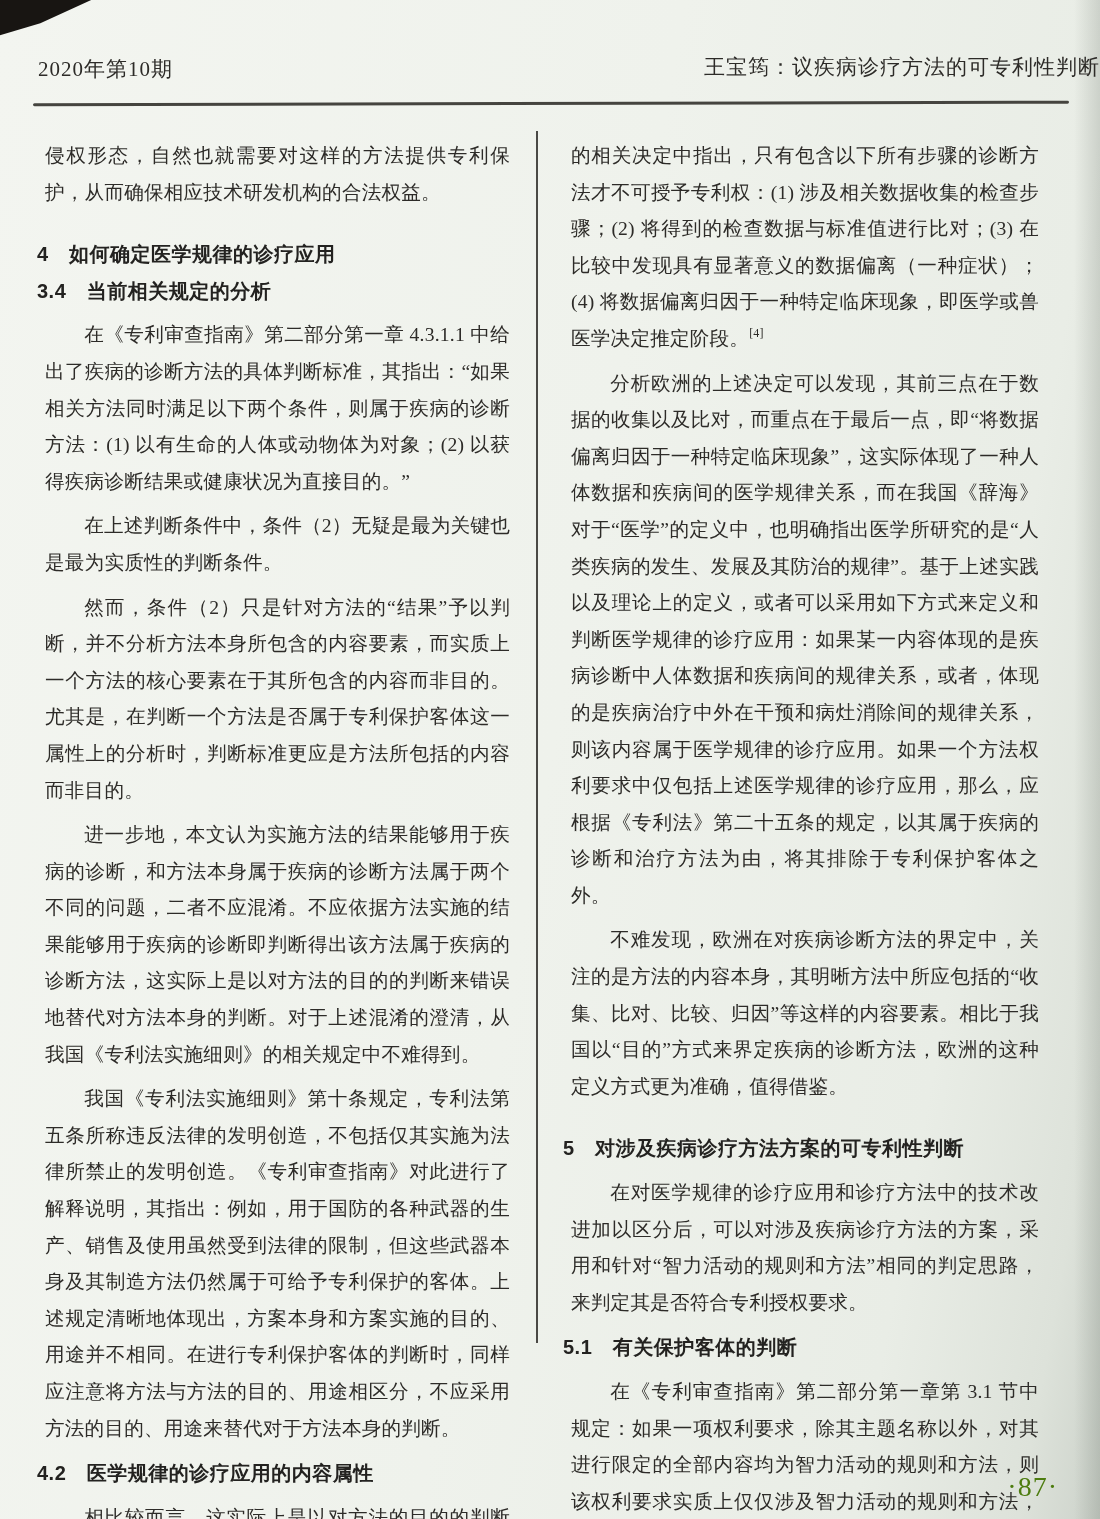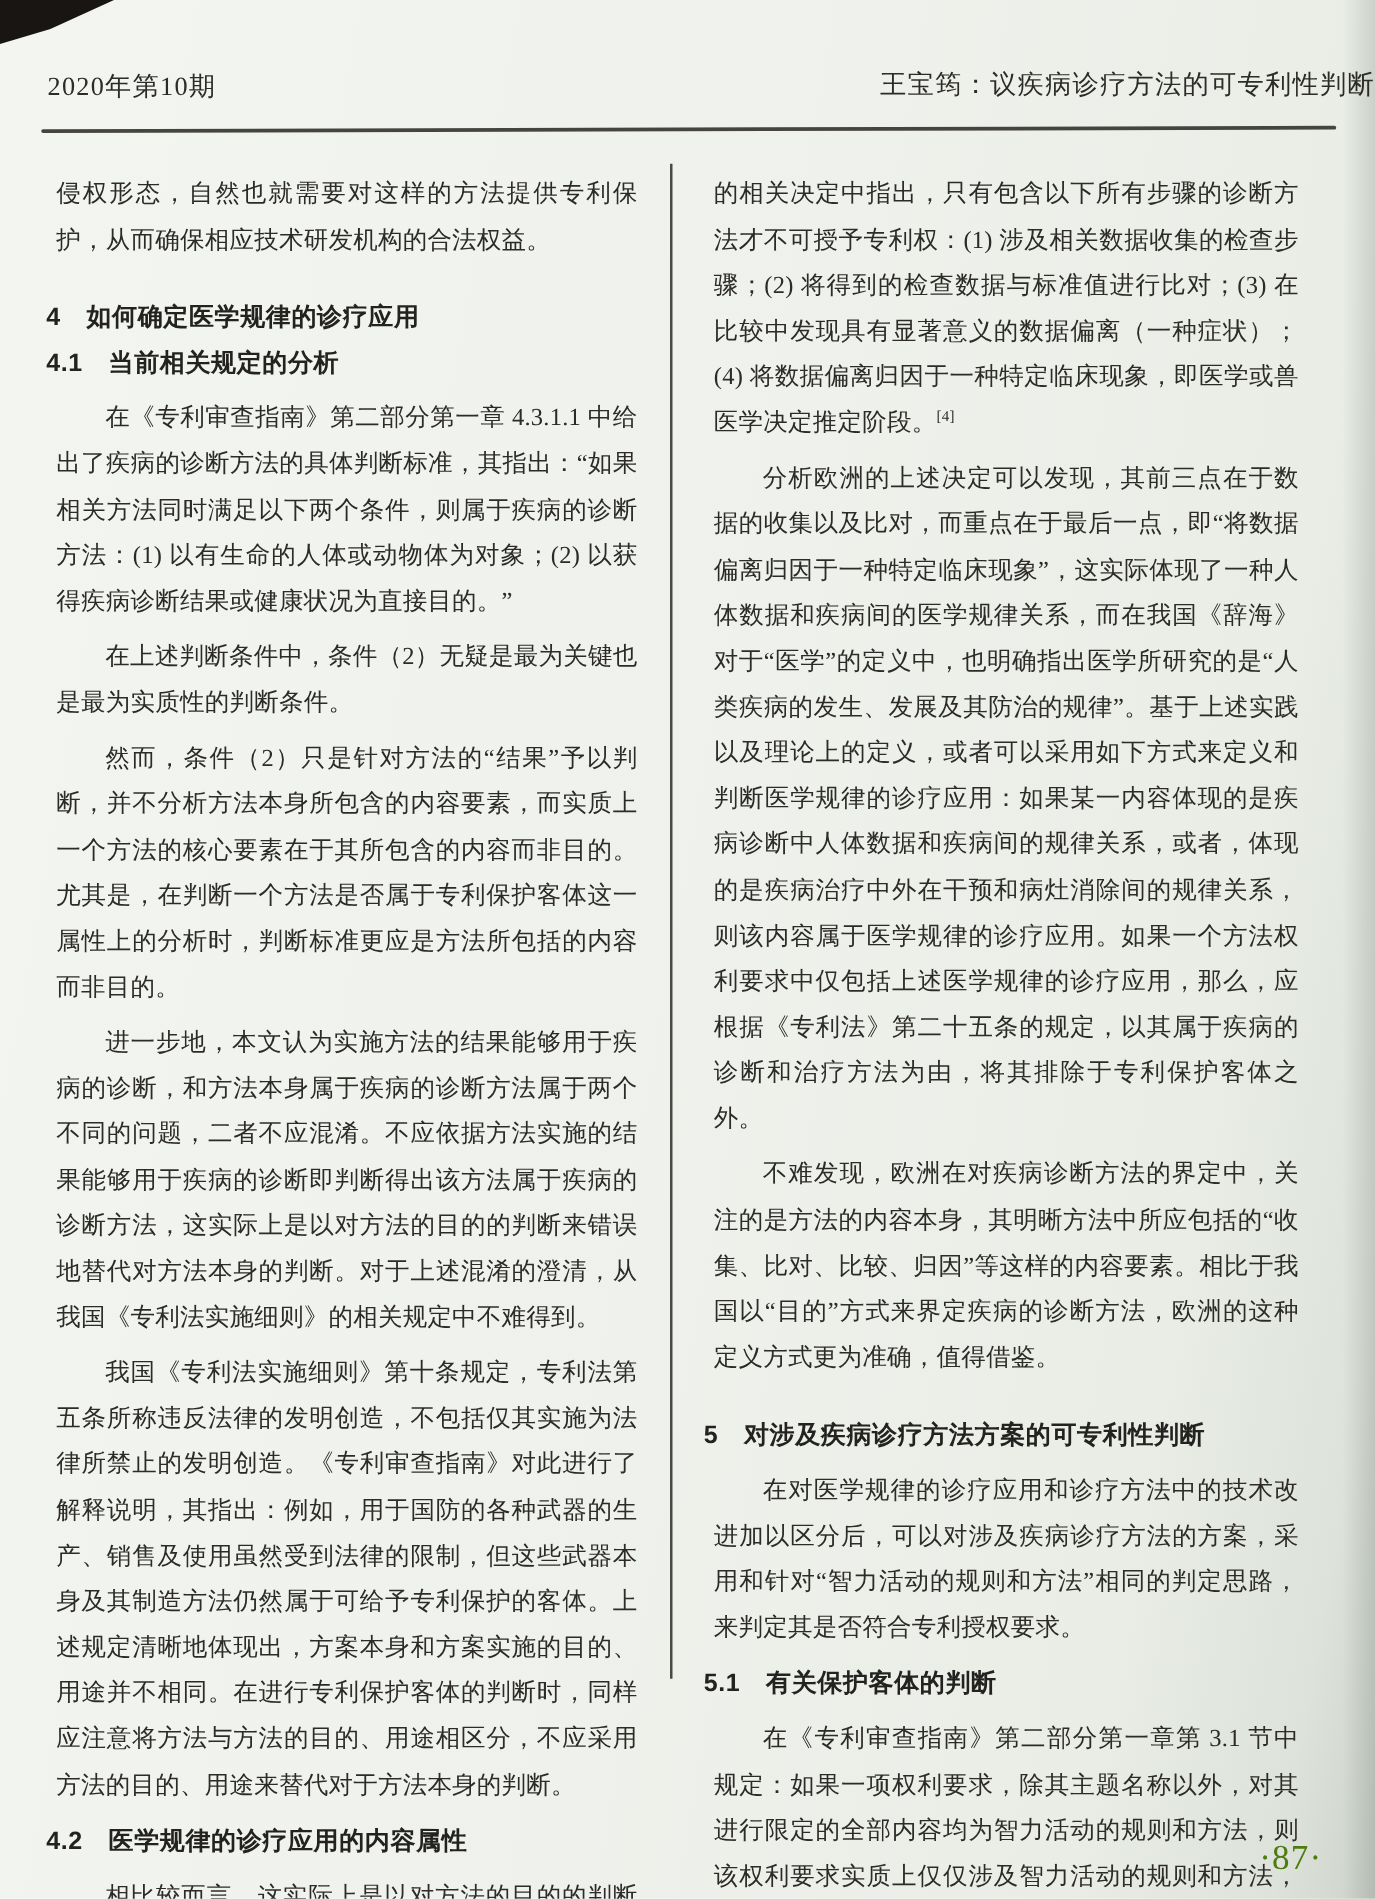--- a/index.html
+++ b/index.html
@@ -114,21 +114,21 @@
 
 <div class="header-issue">2020年第10期</div>
 <div class="header-title">王宝筠：议疾病诊疗方法的可专利性判断</div>
 <div class="header-rule"></div>
 
 <div class="column-divider"></div>
 
 <div class="col col-left">
   <p class="body">侵权形态，自然也就需要对这样的方法提供专利保护，从而确保相应技术研发机构的合法权益。</p>
   <p class="heading gap-before">4　如何确定医学规律的诊疗应用</p>
-  <p class="heading">4.1　当前相关规定的分析</p>
+  <p class="heading">3.4　当前相关规定的分析</p>
   <p class="body ind">在《专利审查指南》第二部分第一章 4.3.1.1 中给出了疾病的诊断方法的具体判断标准，其指出：“如果相关方法同时满足以下两个条件，则属于疾病的诊断方法：(1) 以有生命的人体或动物体为对象；(2) 以获得疾病诊断结果或健康状况为直接目的。”</p>
   <p class="body ind">在上述判断条件中，条件（2）无疑是最为关键也是最为实质性的判断条件。</p>
   <p class="body ind">然而，条件（2）只是针对方法的“结果”予以判断，并不分析方法本身所包含的内容要素，而实质上一个方法的核心要素在于其所包含的内容而非目的。尤其是，在判断一个方法是否属于专利保护客体这一属性上的分析时，判断标准更应是方法所包括的内容而非目的。</p>
   <p class="body ind">进一步地，本文认为实施方法的结果能够用于疾病的诊断，和方法本身属于疾病的诊断方法属于两个不同的问题，二者不应混淆。不应依据方法实施的结果能够用于疾病的诊断即判断得出该方法属于疾病的诊断方法，这实际上是以对方法的目的的判断来错误地替代对方法本身的判断。对于上述混淆的澄清，从我国《专利法实施细则》的相关规定中不难得到。</p>
   <p class="body ind">我国《专利法实施细则》第十条规定，专利法第五条所称违反法律的发明创造，不包括仅其实施为法律所禁止的发明创造。《专利审查指南》对此进行了解释说明，其指出：例如，用于国防的各种武器的生产、销售及使用虽然受到法律的限制，但这些武器本身及其制造方法仍然属于可给予专利保护的客体。上述规定清晰地体现出，方案本身和方案实施的目的、用途并不相同。在进行专利保护客体的判断时，同样应注意将方法与方法的目的、用途相区分，不应采用方法的目的、用途来替代对于方法本身的判断。</p>
   <p class="heading">4.2　医学规律的诊疗应用的内容属性</p>
   <p class="body ind">相比较而言，这实际上是以对方法的目的的判断来错误地替代对方法本身的判断，值得借鉴。在欧洲</p>
   <div class="ghost-footnote">3 《专利审查指南 2010》第二部分第一章 4.3.1。</div>
 </div>
 

